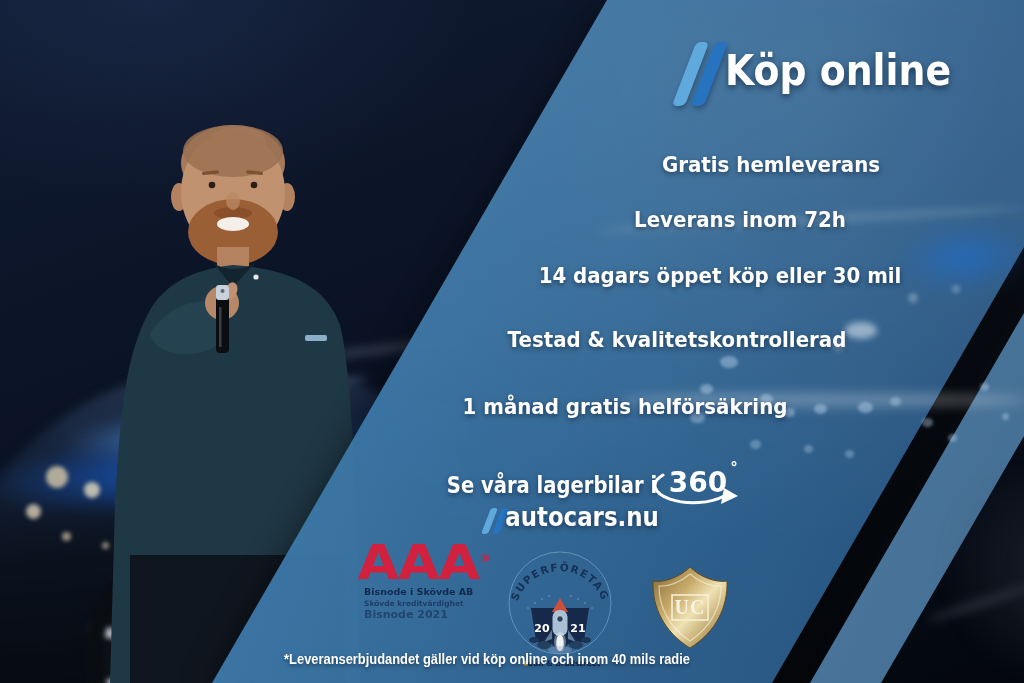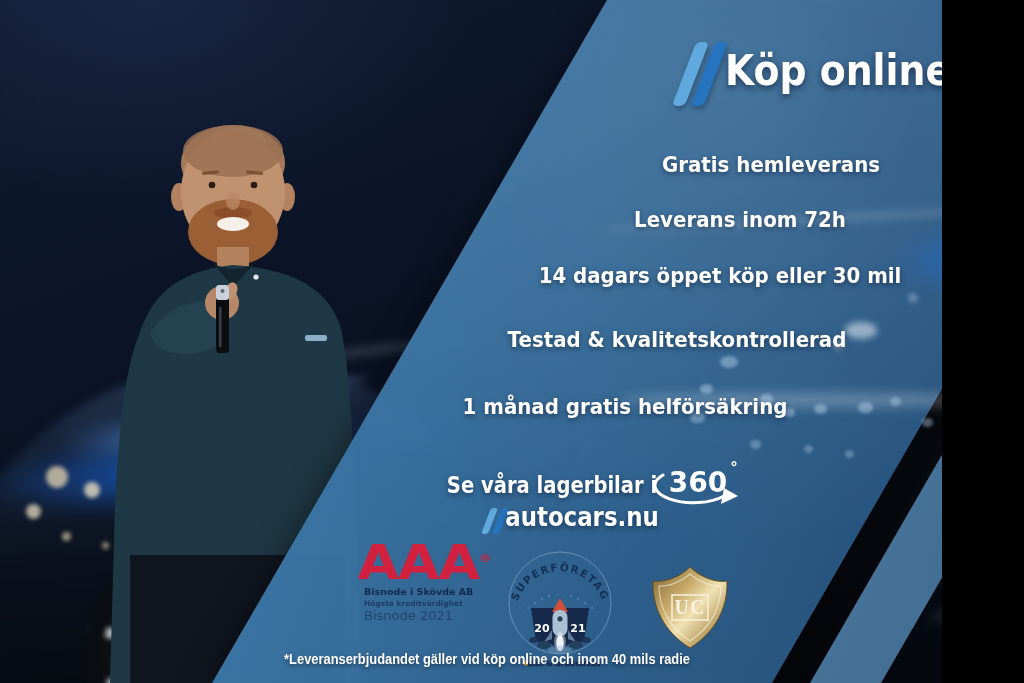--- a/index.html
+++ b/index.html
@@ -1,16 +1,16 @@
 <!DOCTYPE html>
 <html><head>
 <meta charset="utf-8">
 <style>
   html,body{margin:0;padding:0;background:#000;}
-  #stage{position:relative;width:942px;height:683px;overflow:hidden;
+  #stage{position:relative;width:1024px;height:683px;overflow:hidden;
          font-family:"DejaVu Sans","Liberation Sans",sans-serif;
          background:linear-gradient(160deg,#101b32 0%,#0c1528 32%,#081020 55%,#04070d 100%);}
   .abs{position:absolute;}
   .dot{position:absolute;border-radius:50%;}
   .streak{position:absolute;border-radius:50%;}
   
   .panel-wrap{position:absolute;inset:0;filter:drop-shadow(-8px 4px 14px rgba(0,0,0,.38));}
   .panel-main{position:absolute;inset:0;
     clip-path:polygon(607px 0,1024px 0,1024px 247px,772px 683px,212px 683px);
     background:
@@ -35,21 +35,21 @@
   .footer-note{position:absolute;left:487px;top:651px;transform:translateX(-50%) scaleX(.92);
     color:#fff;font-size:14px;font-weight:700;white-space:nowrap;
     font-family:"Liberation Sans",sans-serif;text-shadow:0 2px 4px rgba(6,16,34,.5);}
   
   .aaa{position:absolute;left:364px;top:541px;width:128px;text-align:left;}
   .aaa-letters{font-size:48px;line-height:42px;font-weight:900;color:#d2203f;letter-spacing:-1px;
     transform:scaleX(1.12);display:inline-block;position:relative;}
   .aaa-reg{font-size:11px;font-weight:700;color:#d2203f;position:absolute;top:-3px;right:-10px;}
   .aaa-company{font-size:9.5px;font-weight:700;color:#122a52;margin-top:3px;}
   .aaa-sub{font-size:7.5px;font-weight:700;color:#17305a;opacity:.8;margin-top:2px;}
-  .aaa-sub2{font-size:13px;font-weight:400;color:#17305a;opacity:.65;}
+  .aaa-sub2{font-size:11px;font-weight:700;color:#17305a;opacity:.65;}
   svg text{font-family:"DejaVu Sans","Liberation Sans",sans-serif;}
 </style>
 </head>
 <body>
 
 <div id="stage">
 
   <div class="abs" style="left:0;top:0;width:500px;height:220px;background:radial-gradient(ellipse at 30% 0%,rgba(40,60,100,.35),transparent 65%);"></div>
 
   <div class="abs" style="left:-60px;top:368px;width:560px;height:320px;border-radius:50% 40% 0 0 / 90% 70% 0 0;
@@ -160,21 +160,21 @@
   </svg>
   <div class="slash" style="left:486px;top:508px;width:7px;height:26px;background:#5fa9dc;border-radius:3px;"></div>
   <div class="slash" style="left:497px;top:508px;width:7px;height:26px;background:#2673c0;border-radius:3px;"></div>
   <div class="site-text">autocars.nu</div>
 
   <div class="aaa">
     <div class="aaa-letters">
       <span>AAA</span><span class="aaa-reg">®</span>
     </div>
     <div class="aaa-company">Bisnode i Skövde AB</div>
-    <div class="aaa-sub">Högsta kreditvärdighet</div>
+    <div class="aaa-sub">Skövde kreditvärdighet</div>
     <div class="aaa-sub2">Bisnode 2021</div>
   </div>
 
   <svg class="abs" style="left:498px;top:546px;" width="124" height="124" viewBox="0 0 124 124">
     <circle cx="62" cy="57" r="51" fill="none" stroke="rgba(140,180,215,.55)" stroke-width="1"></circle>
     <defs>
         <path id="sfArc" d="M 17 70 A 45 45 0 0 1 107 70" fill="none"></path>
       </defs>
     <text font-size="10.5" font-weight="bold" letter-spacing="1.5" fill="#163056">
       <textPath href="#sfArc" startOffset="50%" text-anchor="middle">SUPERFÖRETAG</textPath>

